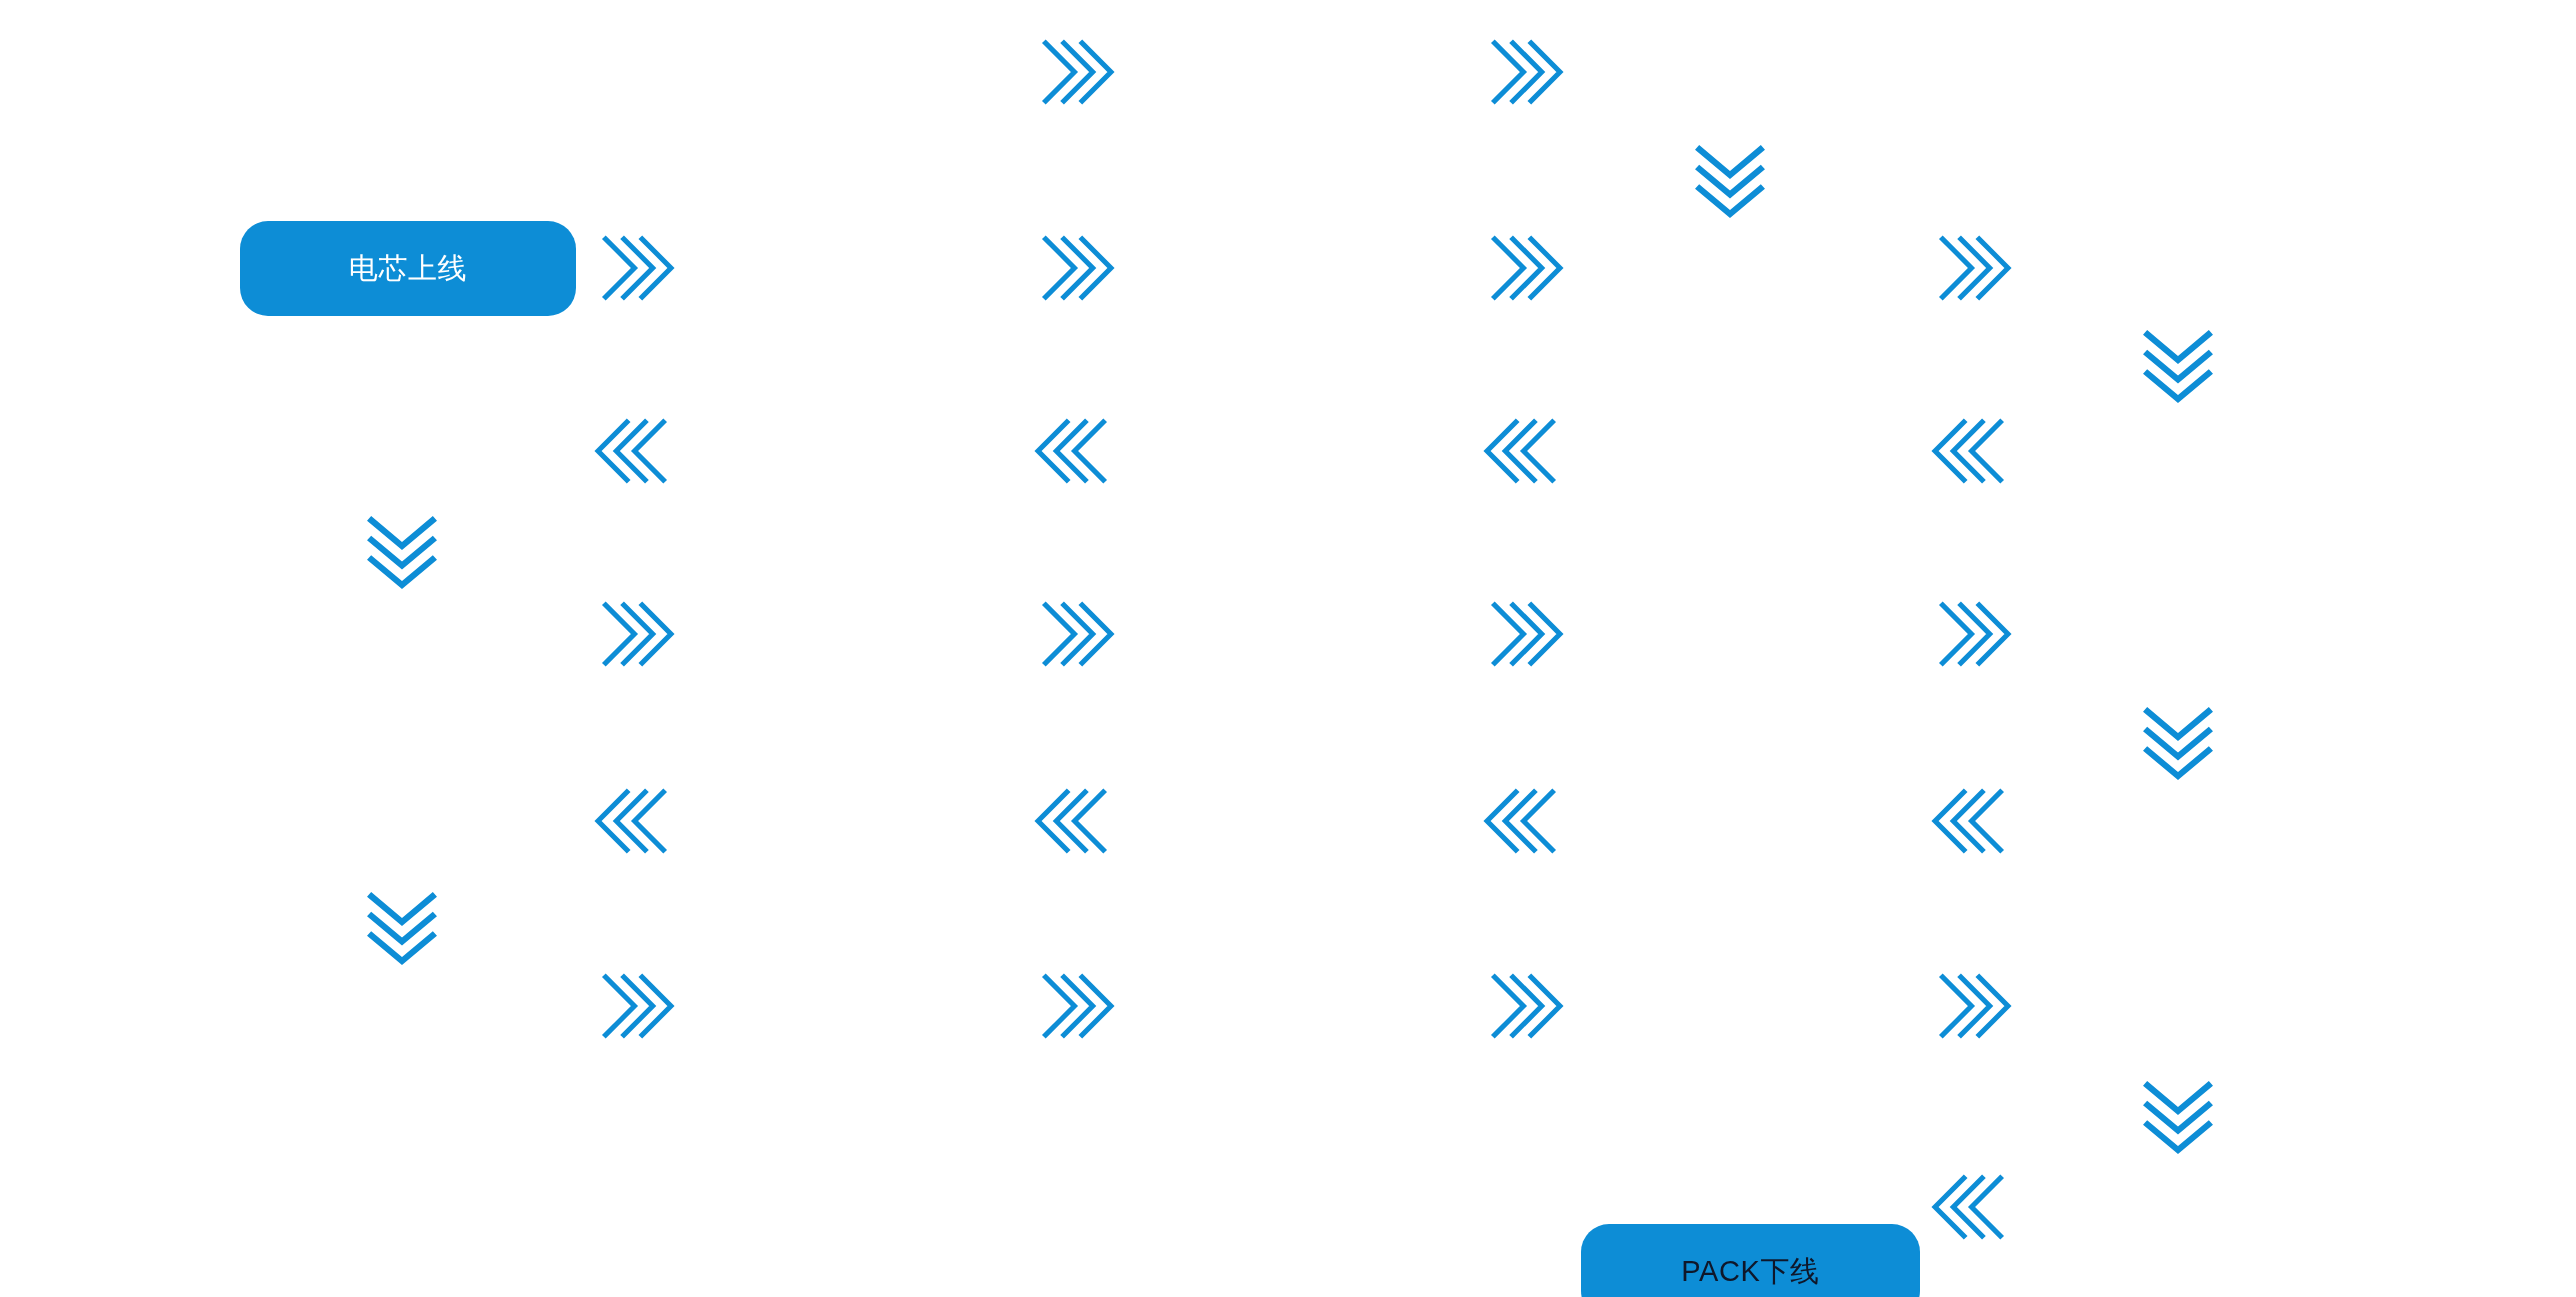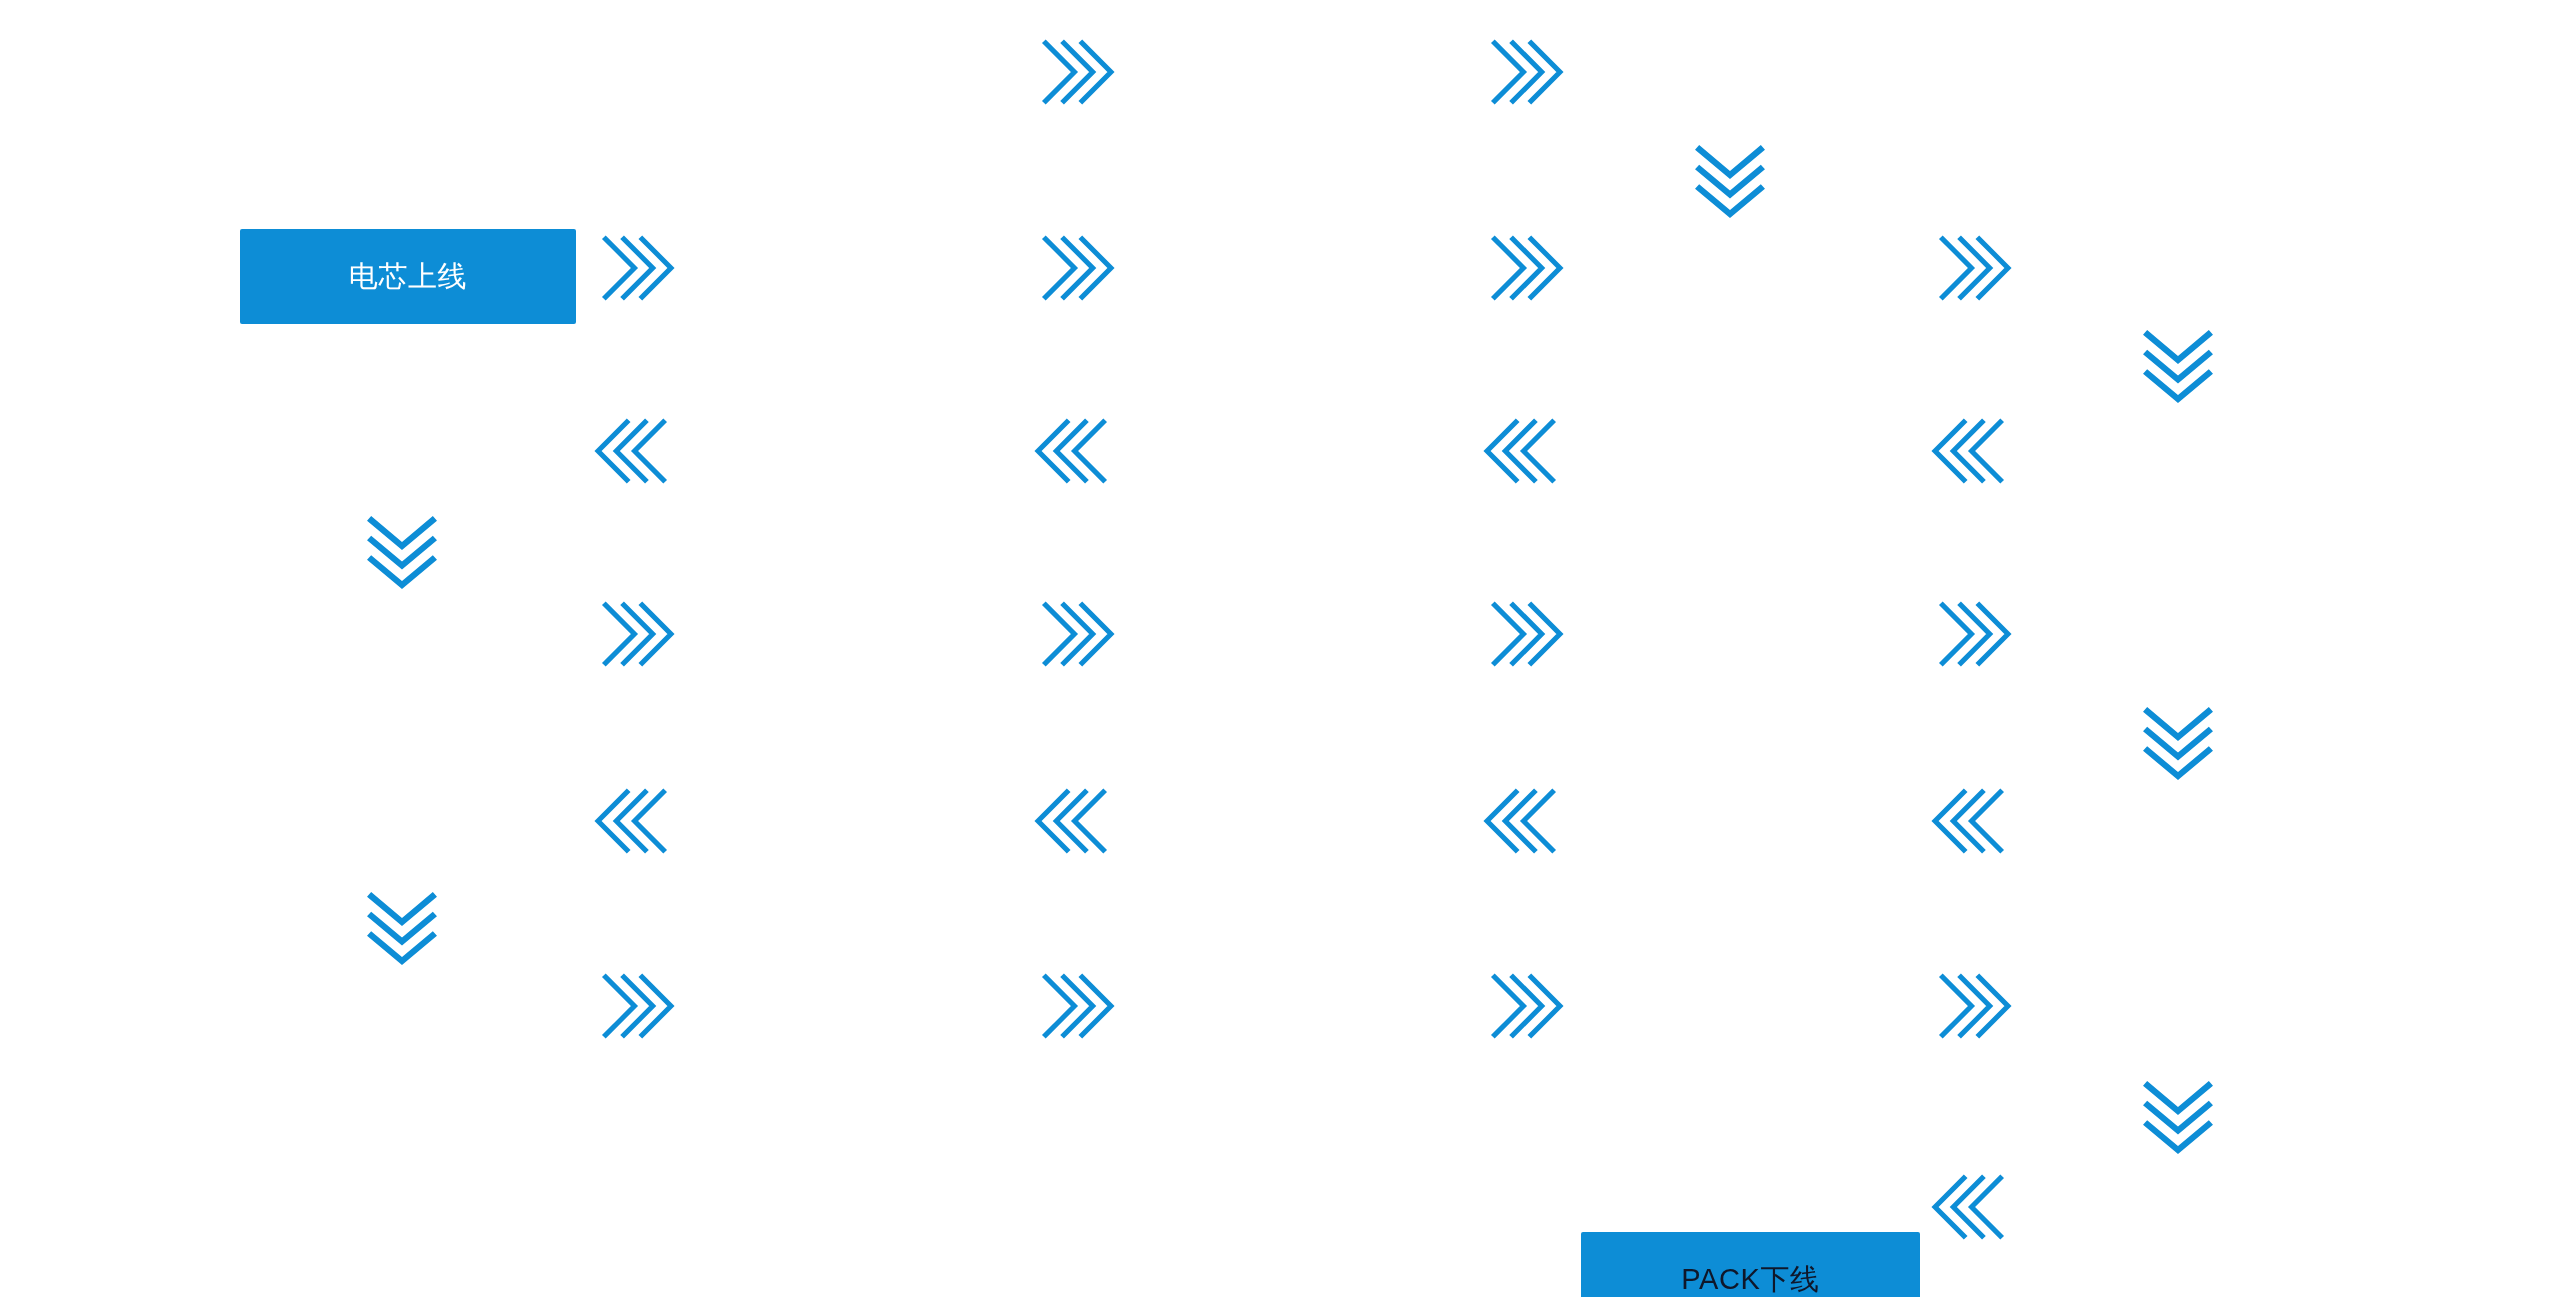--- a/index.html
+++ b/index.html
@@ -16,29 +16,28 @@
     width: 2576px;
     height: 1297px;
     background: #ffffff;
     overflow: hidden;
   }
   .node {
     position: absolute;
     display: flex;
     align-items: center;
     justify-content: center;
-    border-radius: 2px;
+    border-radius: 28px;
     color: #ffffff;
     font-size: 29px;
     letter-spacing: 0.6px;
     line-height: 1;
     white-space: nowrap;
     box-sizing: border-box;
     user-select: none;
-    margin-top: 8px;
   }
   .arrow {
     position: absolute;
     display: block;
   }
   .arrow svg {
     display: block;
     width: 100%;
     height: 100%;
     overflow: visible;

